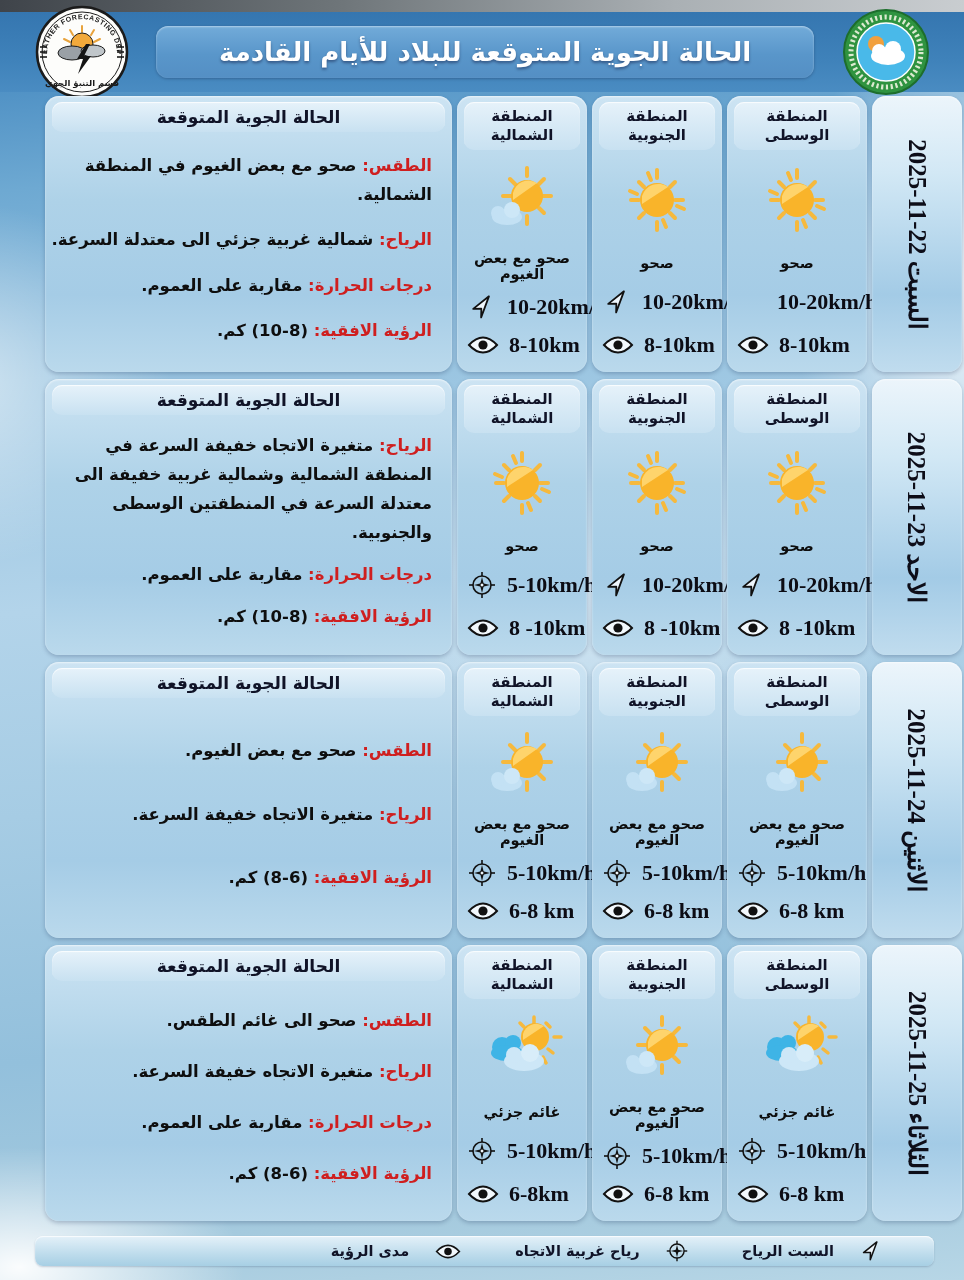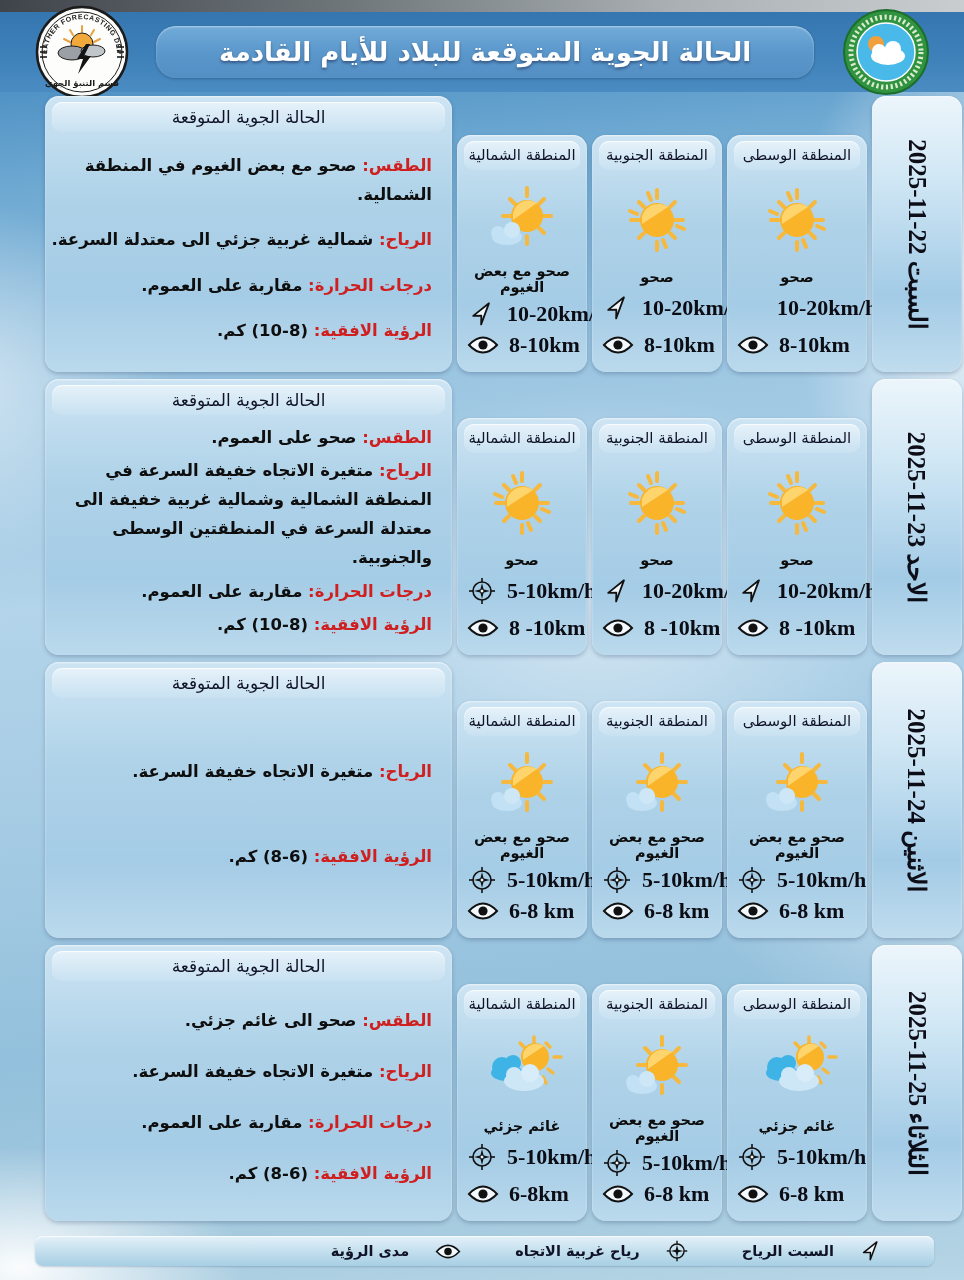--- a/index.html
+++ b/index.html
@@ -14,43 +14,43 @@
       radial-gradient(ellipse 360px 220px at 100% 70%, rgba(255,255,255,.4), rgba(255,255,255,0) 70%),
       linear-gradient(175deg,#3c7db6 0%,#4e90c4 6%,#6ea9d2 14%,#97c3e0 28%,#b3d4ea 45%,#a6cce4 60%,#93c0dc 78%,#a5cade 92%,#b7d6e6 100%);
   }
   .top-strip{position:absolute;top:0;left:0;width:100%;height:12px;
     background:linear-gradient(90deg,#3f444a,#6e7579 35%,#aab0b4 70%,#c9cdd0);}
   
   .header{position:absolute;top:12px;left:0;width:100%;height:80px;display:flex;align-items:center;
     background:linear-gradient(180deg,#3576b0,#3f82ba 60%,#4a8cc2);}
   .logo-left{width:100px;height:80px;flex:0 0 auto;margin-left:32px;display:flex;align-items:center;justify-content:center;}
   .logo-right{width:96px;height:80px;flex:0 0 auto;margin-right:30px;display:flex;align-items:center;justify-content:center;}
-  .title-pill{flex:1;margin:0 24px;height:52px;border-radius:20px;
+  .title-pill{flex:1;margin:0 24px;height:52px;border-radius:12px;
     background:linear-gradient(180deg,#72abd9,#5996ca 55%,#548fc4);
     box-shadow:0 1px 3px rgba(0,0,30,.25), inset 0 1px 2px rgba(255,255,255,.45);
     display:flex;align-items:center;justify-content:center;}
   .title-pill span{color:#fff;font-weight:bold;font-size:26px;text-shadow:0 2px 3px rgba(0,0,40,.4);}
   
   .days{position:absolute;top:96px;left:0;width:964px;}
   .day-row{display:grid;grid-template-columns:407px 130px 130px 140px 90px;gap:5px;
     padding:0 2px 0 45px;height:276px;margin-bottom:7px;}
   .panel{border-radius:14px;background:linear-gradient(180deg,#cde4f3,#aed2e8 38%,#a5cce6 72%,#bad9ec);
     box-shadow:0 2px 4px rgba(20,40,80,.25), inset 0 1px 2px rgba(255,255,255,.6);}
   .chip{margin:6px 7px 0 7px;border-radius:10px;background:linear-gradient(180deg,#e6f2fa,#c8e1f1);
     box-shadow:inset 0 1px 1px rgba(255,255,255,.8);
-    color:#101327;font-weight:normal;text-align:center;padding:5px 4px;}
+    color:#101327;font-weight:bold;text-align:center;padding:5px 4px;}
   
   .forecast-panel{display:flex;flex-direction:column;direction:rtl;}
   .forecast-panel .chip{font-size:17px;}
   .forecast-body{flex:1;display:flex;flex-direction:column;justify-content:space-evenly;
     padding:4px 20px 10px 4px;text-align:right;}
   .forecast-body p{margin:0;font-size:16.5px;font-weight:bold;color:#0e0e0e;line-height:1.75;}
   .forecast-body .lbl{color:#cf1f1f;}
   
-  .region-panel{display:flex;flex-direction:column;margin-top:39px;}
+  .region-panel{display:flex;flex-direction:column;}
   .region-panel .chip{font-size:15px;line-height:1.25;}
   .region-body{flex:1;display:flex;flex-direction:column;justify-content:space-between;
     align-items:stretch;padding:10px 6px 14px 6px;}
   .weather-icon{height:80px;display:flex;align-items:center;justify-content:center;}
   .weather-icon svg{display:none;}
   .weather-icon.k-sunny svg.v-sunny{display:block;}
   .weather-icon.k-sun-cloud svg.v-sun-cloud{display:block;}
   .weather-icon.k-partly svg.v-partly{display:block;}
   .condition{text-align:center;font-size:14.5px;font-weight:bold;color:#0d0d0d;direction:rtl;}
   .wind-row,.vis-row{display:flex;align-items:center;gap:10px;padding:0 4px;direction:ltr;}
@@ -276,21 +276,20 @@
     </div>
     <div class="panel date-panel">
       <div class="date-text">السبت 22-11-2025</div>
     </div>
   </section>
 
   <section class="day-row">
     <div class="panel forecast-panel">
       <div class="chip">الحالة الجوية المتوقعة</div>
       <div class="forecast-body">
-        <p><span class="lbl">الطقس:</span> <span>صحو على العموم.</span></p>
         <p><span class="lbl">الرياح:</span> <span>متغيرة الاتجاه خفيفة السرعة في المنطقة الشمالية وشمالية غربية خفيفة الى معتدلة السرعة في المنطقتين الوسطى والجنوبية.</span></p>
         <p><span class="lbl">درجات الحرارة:</span> <span>مقاربة على العموم.</span></p>
         <p><span class="lbl">الرؤية الافقية:</span> <span>(8-10) كم.</span></p>
       </div>
     </div>
     <div class="panel region-panel">
       <div class="chip">المنطقة الشمالية</div>
       <div class="region-body">
         <div class="weather-icon k-sunny">
   <svg class="v-sunny" width="78" height="72" viewBox="0 0 78 72">
@@ -433,20 +432,21 @@
     </div>
     <div class="panel date-panel">
       <div class="date-text">الاحد 23-11-2025</div>
     </div>
   </section>
 
   <section class="day-row">
     <div class="panel forecast-panel">
       <div class="chip">الحالة الجوية المتوقعة</div>
       <div class="forecast-body">
+        <p><span class="lbl">الطقس:</span> <span>صحو مع بعض الغيوم.</span></p>
         <p><span class="lbl">الرياح:</span> <span>متغيرة الاتجاه خفيفة السرعة.</span></p>
         <p><span class="lbl">الرؤية الافقية:</span> <span>(6-8) كم.</span></p>
       </div>
     </div>
     <div class="panel region-panel">
       <div class="chip">المنطقة الشمالية</div>
       <div class="region-body">
         <div class="weather-icon k-sun-cloud">
 
   <svg class="v-sun-cloud" width="78" height="72" viewBox="0 0 78 72">
@@ -602,21 +602,21 @@
     </div>
     <div class="panel date-panel">
       <div class="date-text">الاثنين 24-11-2025</div>
     </div>
   </section>
 
   <section class="day-row">
     <div class="panel forecast-panel">
       <div class="chip">الحالة الجوية المتوقعة</div>
       <div class="forecast-body">
-        <p><span class="lbl">الطقس:</span> <span>صحو الى غائم جزئي.</span></p>
+        <p><span class="lbl">الطقس:</span> <span>صحو الى غائم الطقس.</span></p>
         <p><span class="lbl">الرياح:</span> <span>متغيرة الاتجاه خفيفة السرعة.</span></p>
         <p><span class="lbl">درجات الحرارة:</span> <span>مقاربة على العموم.</span></p>
         <p><span class="lbl">الرؤية الافقية:</span> <span>(6-8) كم.</span></p>
       </div>
     </div>
     <div class="panel region-panel">
       <div class="chip">المنطقة الشمالية</div>
       <div class="region-body">
         <div class="weather-icon k-partly">
 

